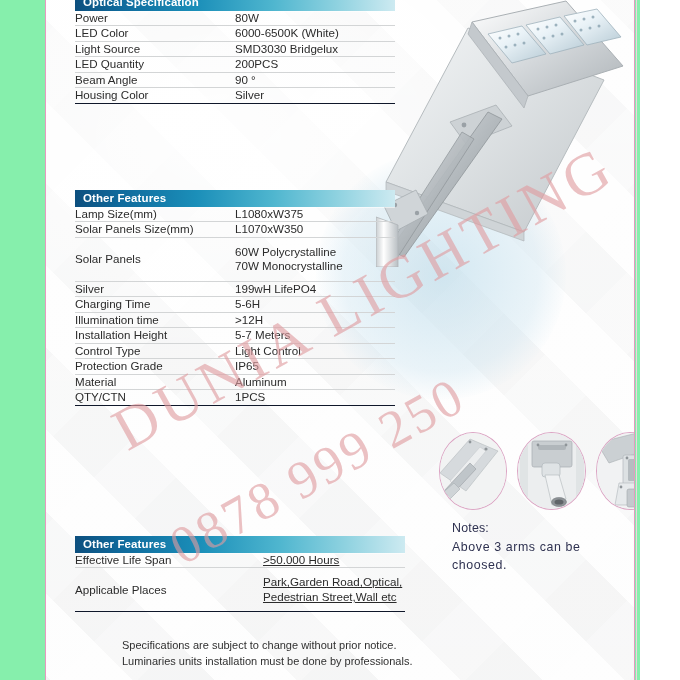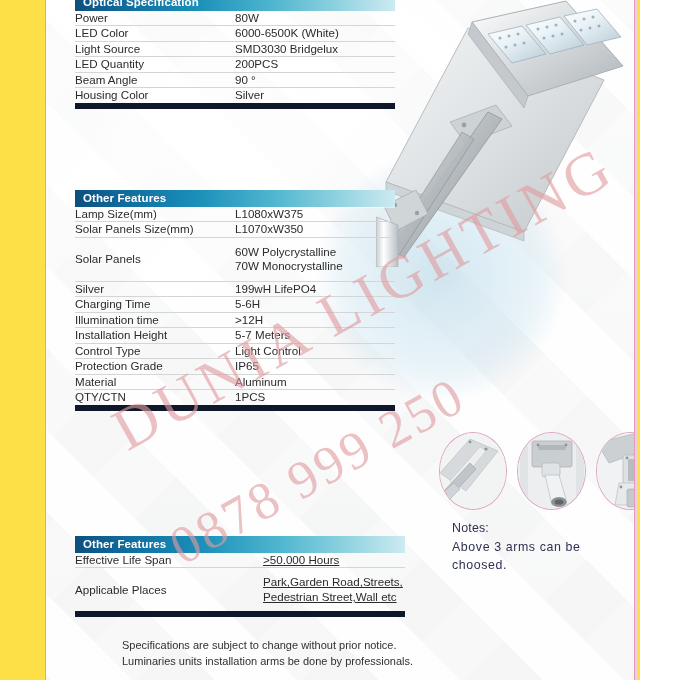--- a/index.html
+++ b/index.html
@@ -13,21 +13,21 @@
     overflow: hidden;
     background: #ffffff;
     font-family: "Liberation Sans", sans-serif;
   }
 
   
   #page {
     position: relative;
     width: 640px;
     height: 680px;
-    background: #fde047;
+    background: #86efac;
     overflow: hidden;
   }
 
   
   .edge-rule {
     position: absolute;
     top: 0;
     bottom: 0;
     width: 1px;
     background: #e59ac0;
@@ -124,21 +124,21 @@
     table-layout: fixed;
   }
   table.spec td {
     font-size: 11.6px;
     color: #2b2b2b;
     padding: 0;
     vertical-align: middle;
     border-bottom: 1px solid #d3d5d6;
     line-height: 1.25;
   }
-  table.spec tr:last-child td { border-bottom: 6px solid #0f172a; }
+  table.spec tr:last-child td { border-bottom: 1px solid #0f172a; }
 
   td.k {
     width: 160px;
     padding: 6px 4px 6px 8px;
     white-space: nowrap;
     margin-top: 27px;
   }
   td.v {
     padding: 6px 4px 6px 2px;
   }
@@ -408,21 +408,21 @@
       <div class="section-head">Other Features</div>
       <table class="spec">
         <tbody>
           <tr>
             <td class="k">Effective Life Span</td>
             <td class="v">&gt;50.000 Hours</td>
           </tr>
           <tr class="tall">
             <td class="k">Applicable Places</td>
             <td class="v">
-              <span class="line">Park,Garden Road,Streets,</span>
+              <span class="line">Park,Garden Road,Optical,</span>
               <span class="line">Pedestrian Street,Wall etc</span>
             </td>
           </tr>
         </tbody>
       </table>
     </div>
 
     <div class="arms">
 
       <div class="arm-circle">
@@ -470,20 +470,20 @@
 
     </div>
 
     <div class="notes">
       <span class="n-label">Notes:</span>
       <span class="n-text">Above 3 arms can be choosed.</span>
     </div>
 
     <div class="disclaimer">
       <span>Specifications are subject to change without prior notice.</span>
-      <span>Luminaries units installation arms be done by professionals.</span>
+      <span>Luminaries units installation must be done by professionals.</span>
     </div>
 
     <div class="watermark wm-brand">DUNIA LIGHTING</div>
     <div class="watermark wm-phone">0878 999 250</div>
 
   </div>
 </div>
 
 </body></html>

